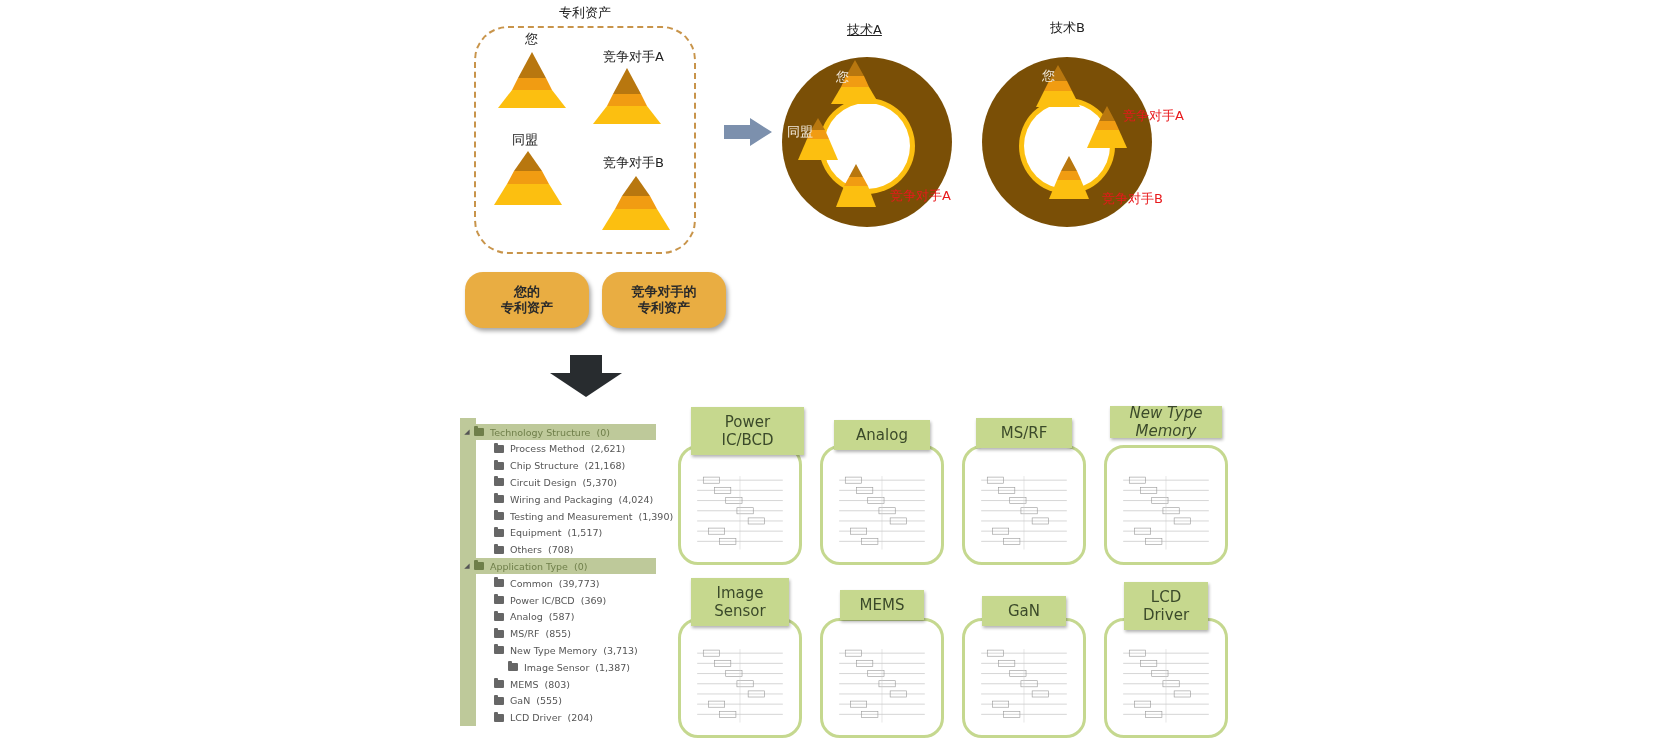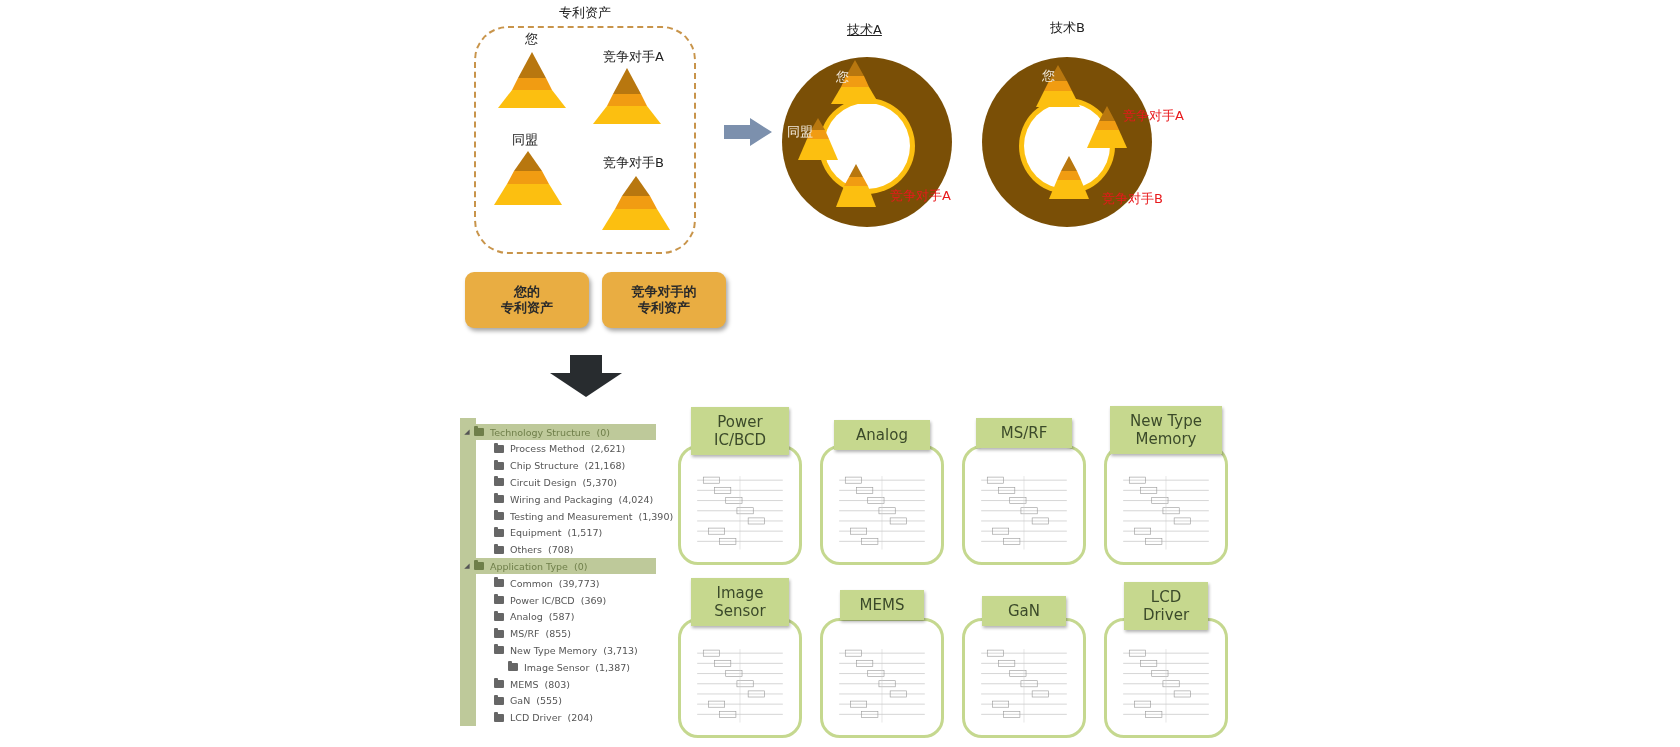--- a/index.html
+++ b/index.html
@@ -7,21 +7,21 @@
   body { position: relative; font-family: "DejaVu Sans", "Liberation Sans", sans-serif; color: #222; }
   .abs { position: absolute; }
   .label { font-size: 13px; color: #222; white-space: nowrap; }
   .red-label { font-size: 13px; color: #e8191c; white-space: nowrap; }
   .white-label { font-size: 13px; color: #f2eadc; white-space: nowrap; }
 
   
   #patent-box { left: 474px; top: 26px; width: 222px; height: 228px; border: 2px dashed #c8944a; border-radius: 34px; }
 
   
-  .asset-btn { position: absolute; width: 124px; height: 56px; background: #e9ad42; border-radius: 9px;
+  .asset-btn { position: absolute; width: 124px; height: 56px; background: #e9ad42; border-radius: 18px;
     box-shadow: 2px 3px 4px rgba(0,0,0,0.35); display: flex; flex-direction: column; align-items: center; justify-content: center;
     font-size: 13px; font-weight: bold; color: #2a2a2a; line-height: 16px; text-align: center; }
 
   
   #tree { left: 460px; top: 418px; width: 196px; height: 310px; }
   #tree .rail { position: absolute; left: 0; top: 0; width: 16px; height: 308px; background: #bec99a; }
   .tree-row { position: absolute; left: 0; height: 16px; display: flex; align-items: center; font-size: 9.5px; color: #555; white-space: nowrap; }
   .tree-row.group { background: #bec99a; width: 196px; color: #6f7f4a; }
   .tree-row .tri { width: 14px; text-align: center; font-size: 7px; color: #555; }
   .folder { display: inline-block; width: 10px; height: 8px; background: #666; border-radius: 1px; position: relative; margin-right: 6px; }
@@ -251,21 +251,21 @@
         <rect x="47" y="35" width="16" height="6" fill="none" stroke="#999" stroke-width="0.6"></rect>
         <line x1="8" y1="48" x2="92" y2="48" stroke="#bbb" stroke-width="0.6"></line>
         <rect x="58" y="45" width="16" height="6" fill="none" stroke="#999" stroke-width="0.6"></rect>
         <line x1="8" y1="58" x2="92" y2="58" stroke="#bbb" stroke-width="0.6"></line>
         <rect x="19" y="55" width="16" height="6" fill="none" stroke="#999" stroke-width="0.6"></rect>
         <line x1="8" y1="68" x2="92" y2="68" stroke="#bbb" stroke-width="0.6"></line>
         <rect x="30" y="65" width="16" height="6" fill="none" stroke="#999" stroke-width="0.6"></rect>
         <line x1="50" y1="4" x2="50" y2="76" stroke="#ccc" stroke-width="0.5"></line>
       </svg>
     </div>
-    <div class="card-tag" style="left: 691px; top: 407px; width: 98px; height: 48px;">
+    <div class="card-tag" style="left: 691px; top: 407px; width: 113px; height: 48px;">
       <span>Power</span>
       <span>IC/BCD</span>
     </div>
     <div class="card" style="left: 820px; top: 445px;">
       <svg class="sketch" viewBox="0 0 100 80" preserveAspectRatio="none">
         <line x1="8" y1="8" x2="92" y2="8" stroke="#bbb" stroke-width="0.6"></line>
         <rect x="14" y="5" width="16" height="6" fill="none" stroke="#999" stroke-width="0.6"></rect>
         <line x1="8" y1="18" x2="92" y2="18" stroke="#bbb" stroke-width="0.6"></line>
         <rect x="25" y="15" width="16" height="6" fill="none" stroke="#999" stroke-width="0.6"></rect>
         <line x1="8" y1="28" x2="92" y2="28" stroke="#bbb" stroke-width="0.6"></line>
@@ -318,21 +318,21 @@
         <rect x="47" y="35" width="16" height="6" fill="none" stroke="#999" stroke-width="0.6"></rect>
         <line x1="8" y1="48" x2="92" y2="48" stroke="#bbb" stroke-width="0.6"></line>
         <rect x="58" y="45" width="16" height="6" fill="none" stroke="#999" stroke-width="0.6"></rect>
         <line x1="8" y1="58" x2="92" y2="58" stroke="#bbb" stroke-width="0.6"></line>
         <rect x="19" y="55" width="16" height="6" fill="none" stroke="#999" stroke-width="0.6"></rect>
         <line x1="8" y1="68" x2="92" y2="68" stroke="#bbb" stroke-width="0.6"></line>
         <rect x="30" y="65" width="16" height="6" fill="none" stroke="#999" stroke-width="0.6"></rect>
         <line x1="50" y1="4" x2="50" y2="76" stroke="#ccc" stroke-width="0.5"></line>
       </svg>
     </div>
-    <div class="card-tag" style="left: 1110px; top: 406px; width: 112px; height: 48px;">
+    <div class="card-tag" style="left: 1110px; top: 406px; width: 112px; height: 32px; font-style: italic;">
       <span>New Type</span>
       <span>Memory</span>
     </div>
     <div class="card" style="left: 678px; top: 618px;">
       <svg class="sketch" viewBox="0 0 100 80" preserveAspectRatio="none">
         <line x1="8" y1="8" x2="92" y2="8" stroke="#bbb" stroke-width="0.6"></line>
         <rect x="14" y="5" width="16" height="6" fill="none" stroke="#999" stroke-width="0.6"></rect>
         <line x1="8" y1="18" x2="92" y2="18" stroke="#bbb" stroke-width="0.6"></line>
         <rect x="25" y="15" width="16" height="6" fill="none" stroke="#999" stroke-width="0.6"></rect>
         <line x1="8" y1="28" x2="92" y2="28" stroke="#bbb" stroke-width="0.6"></line>

